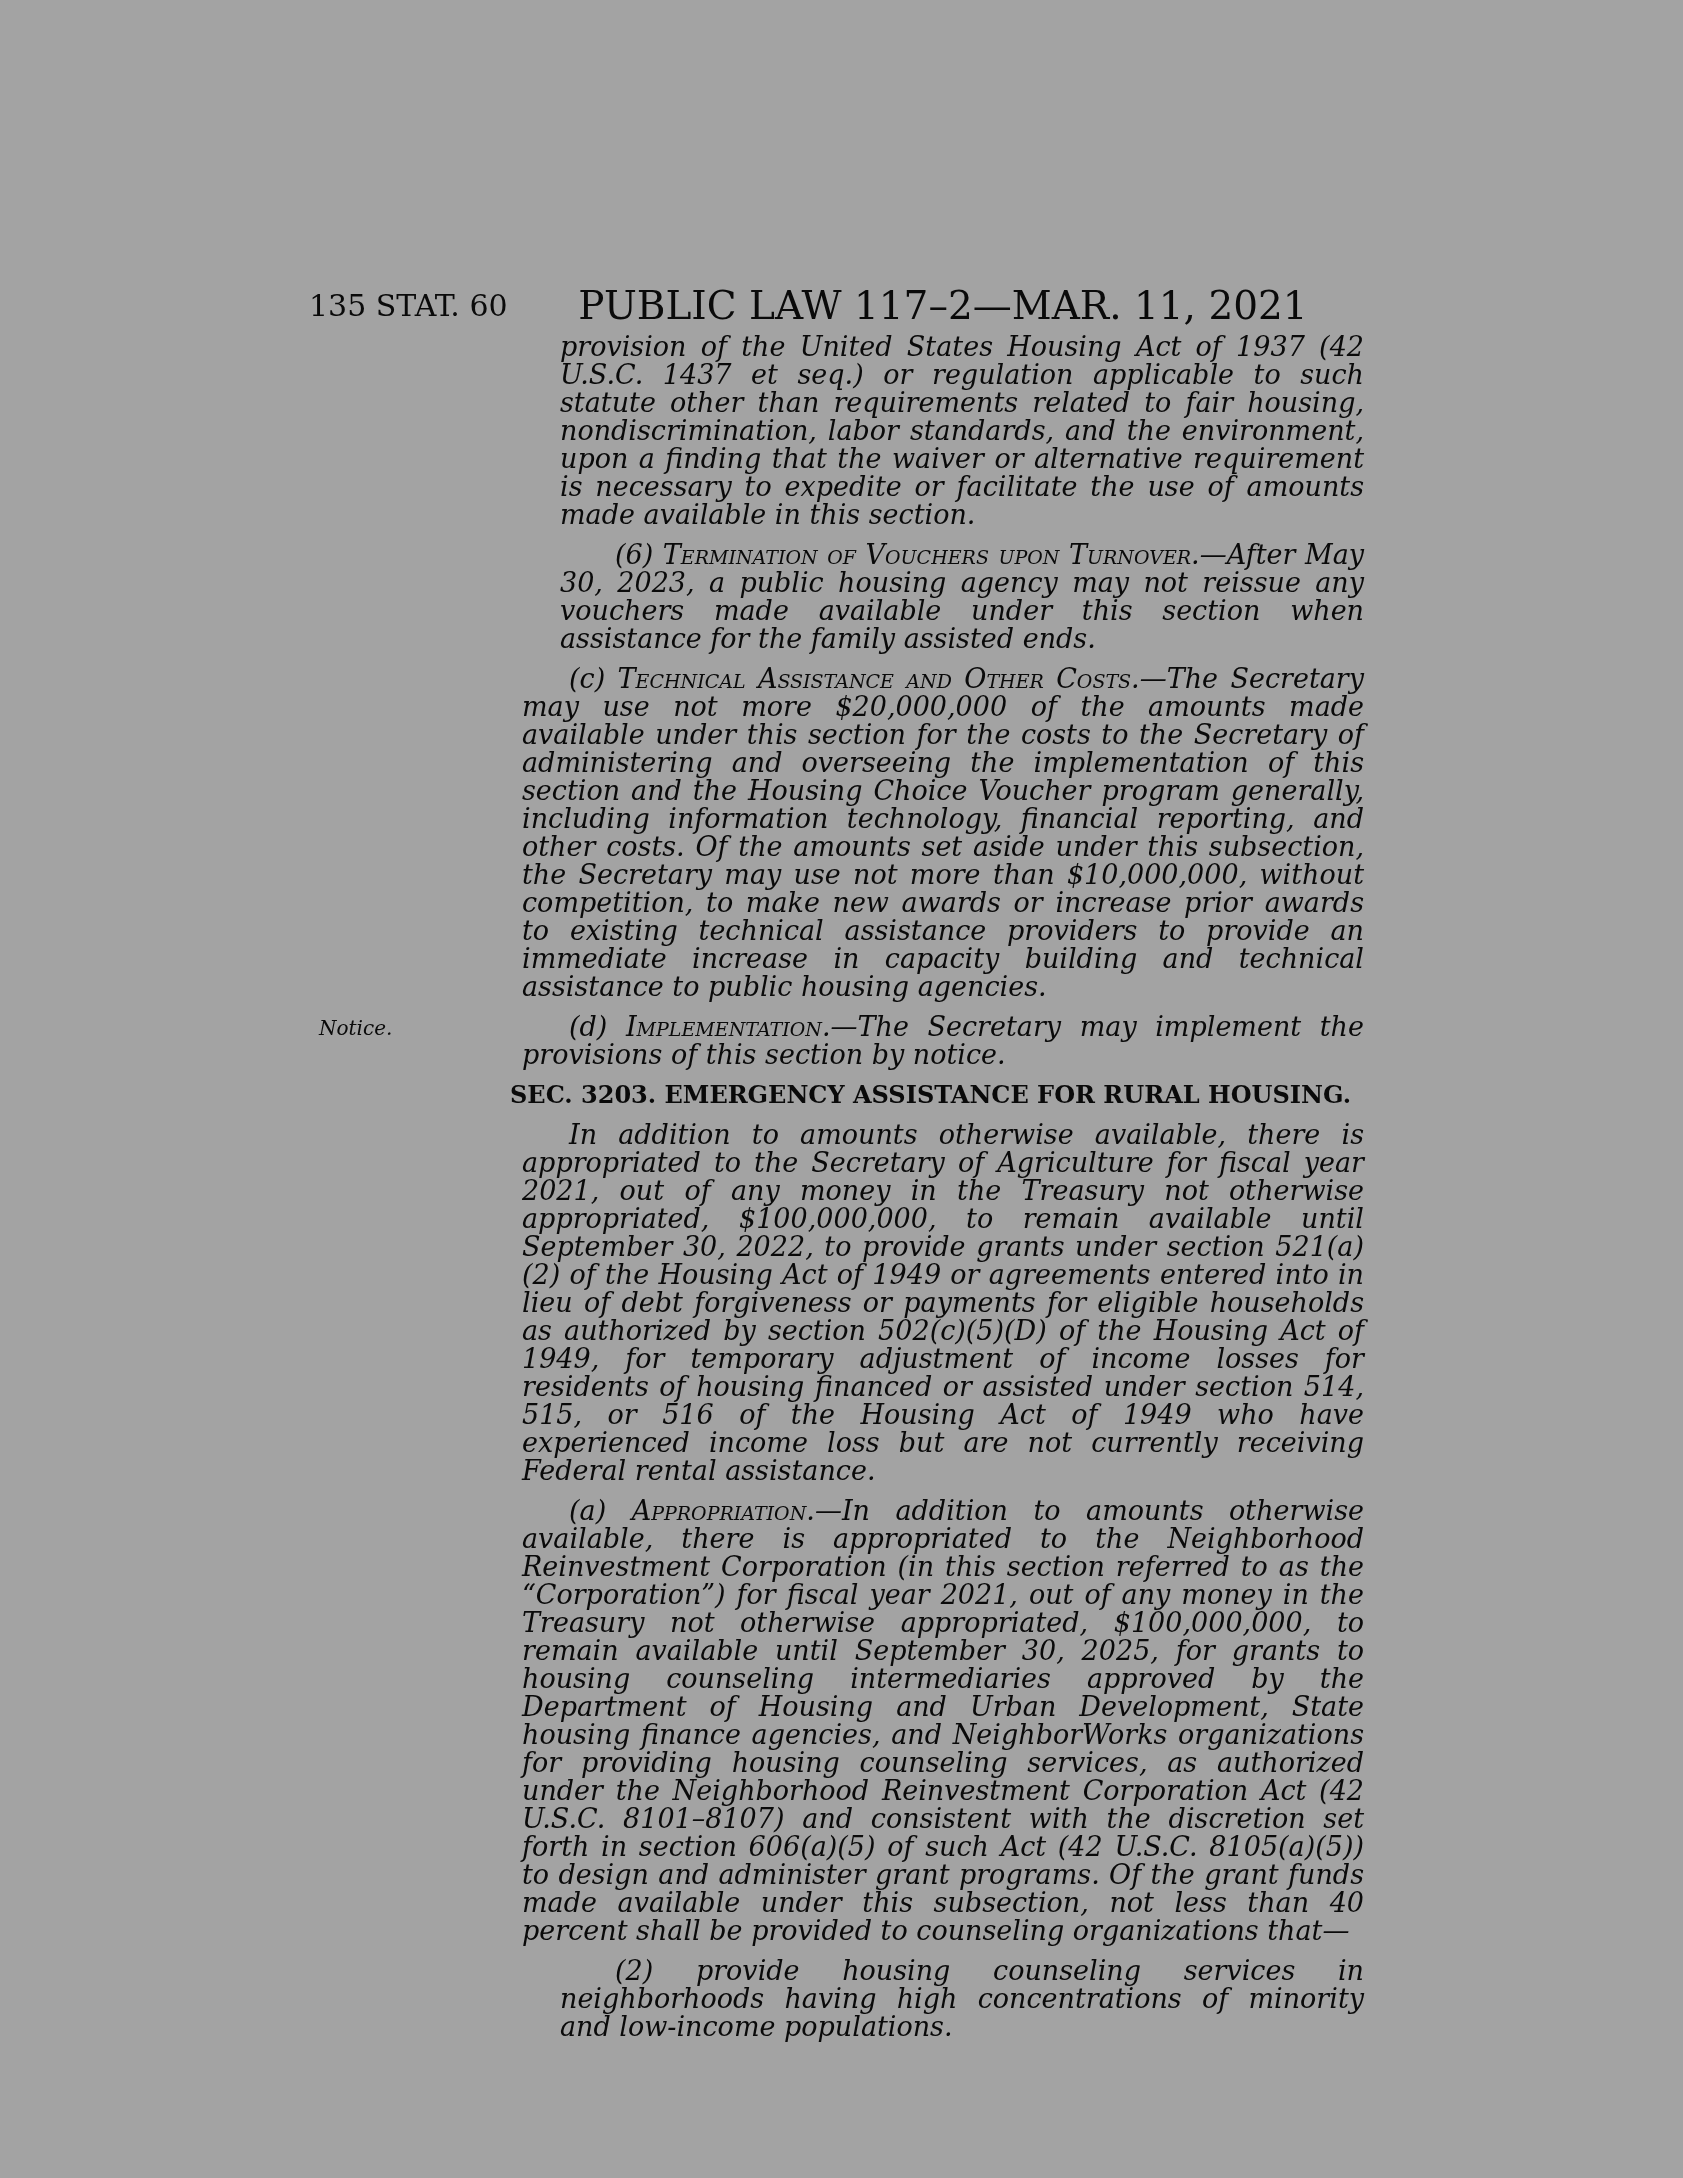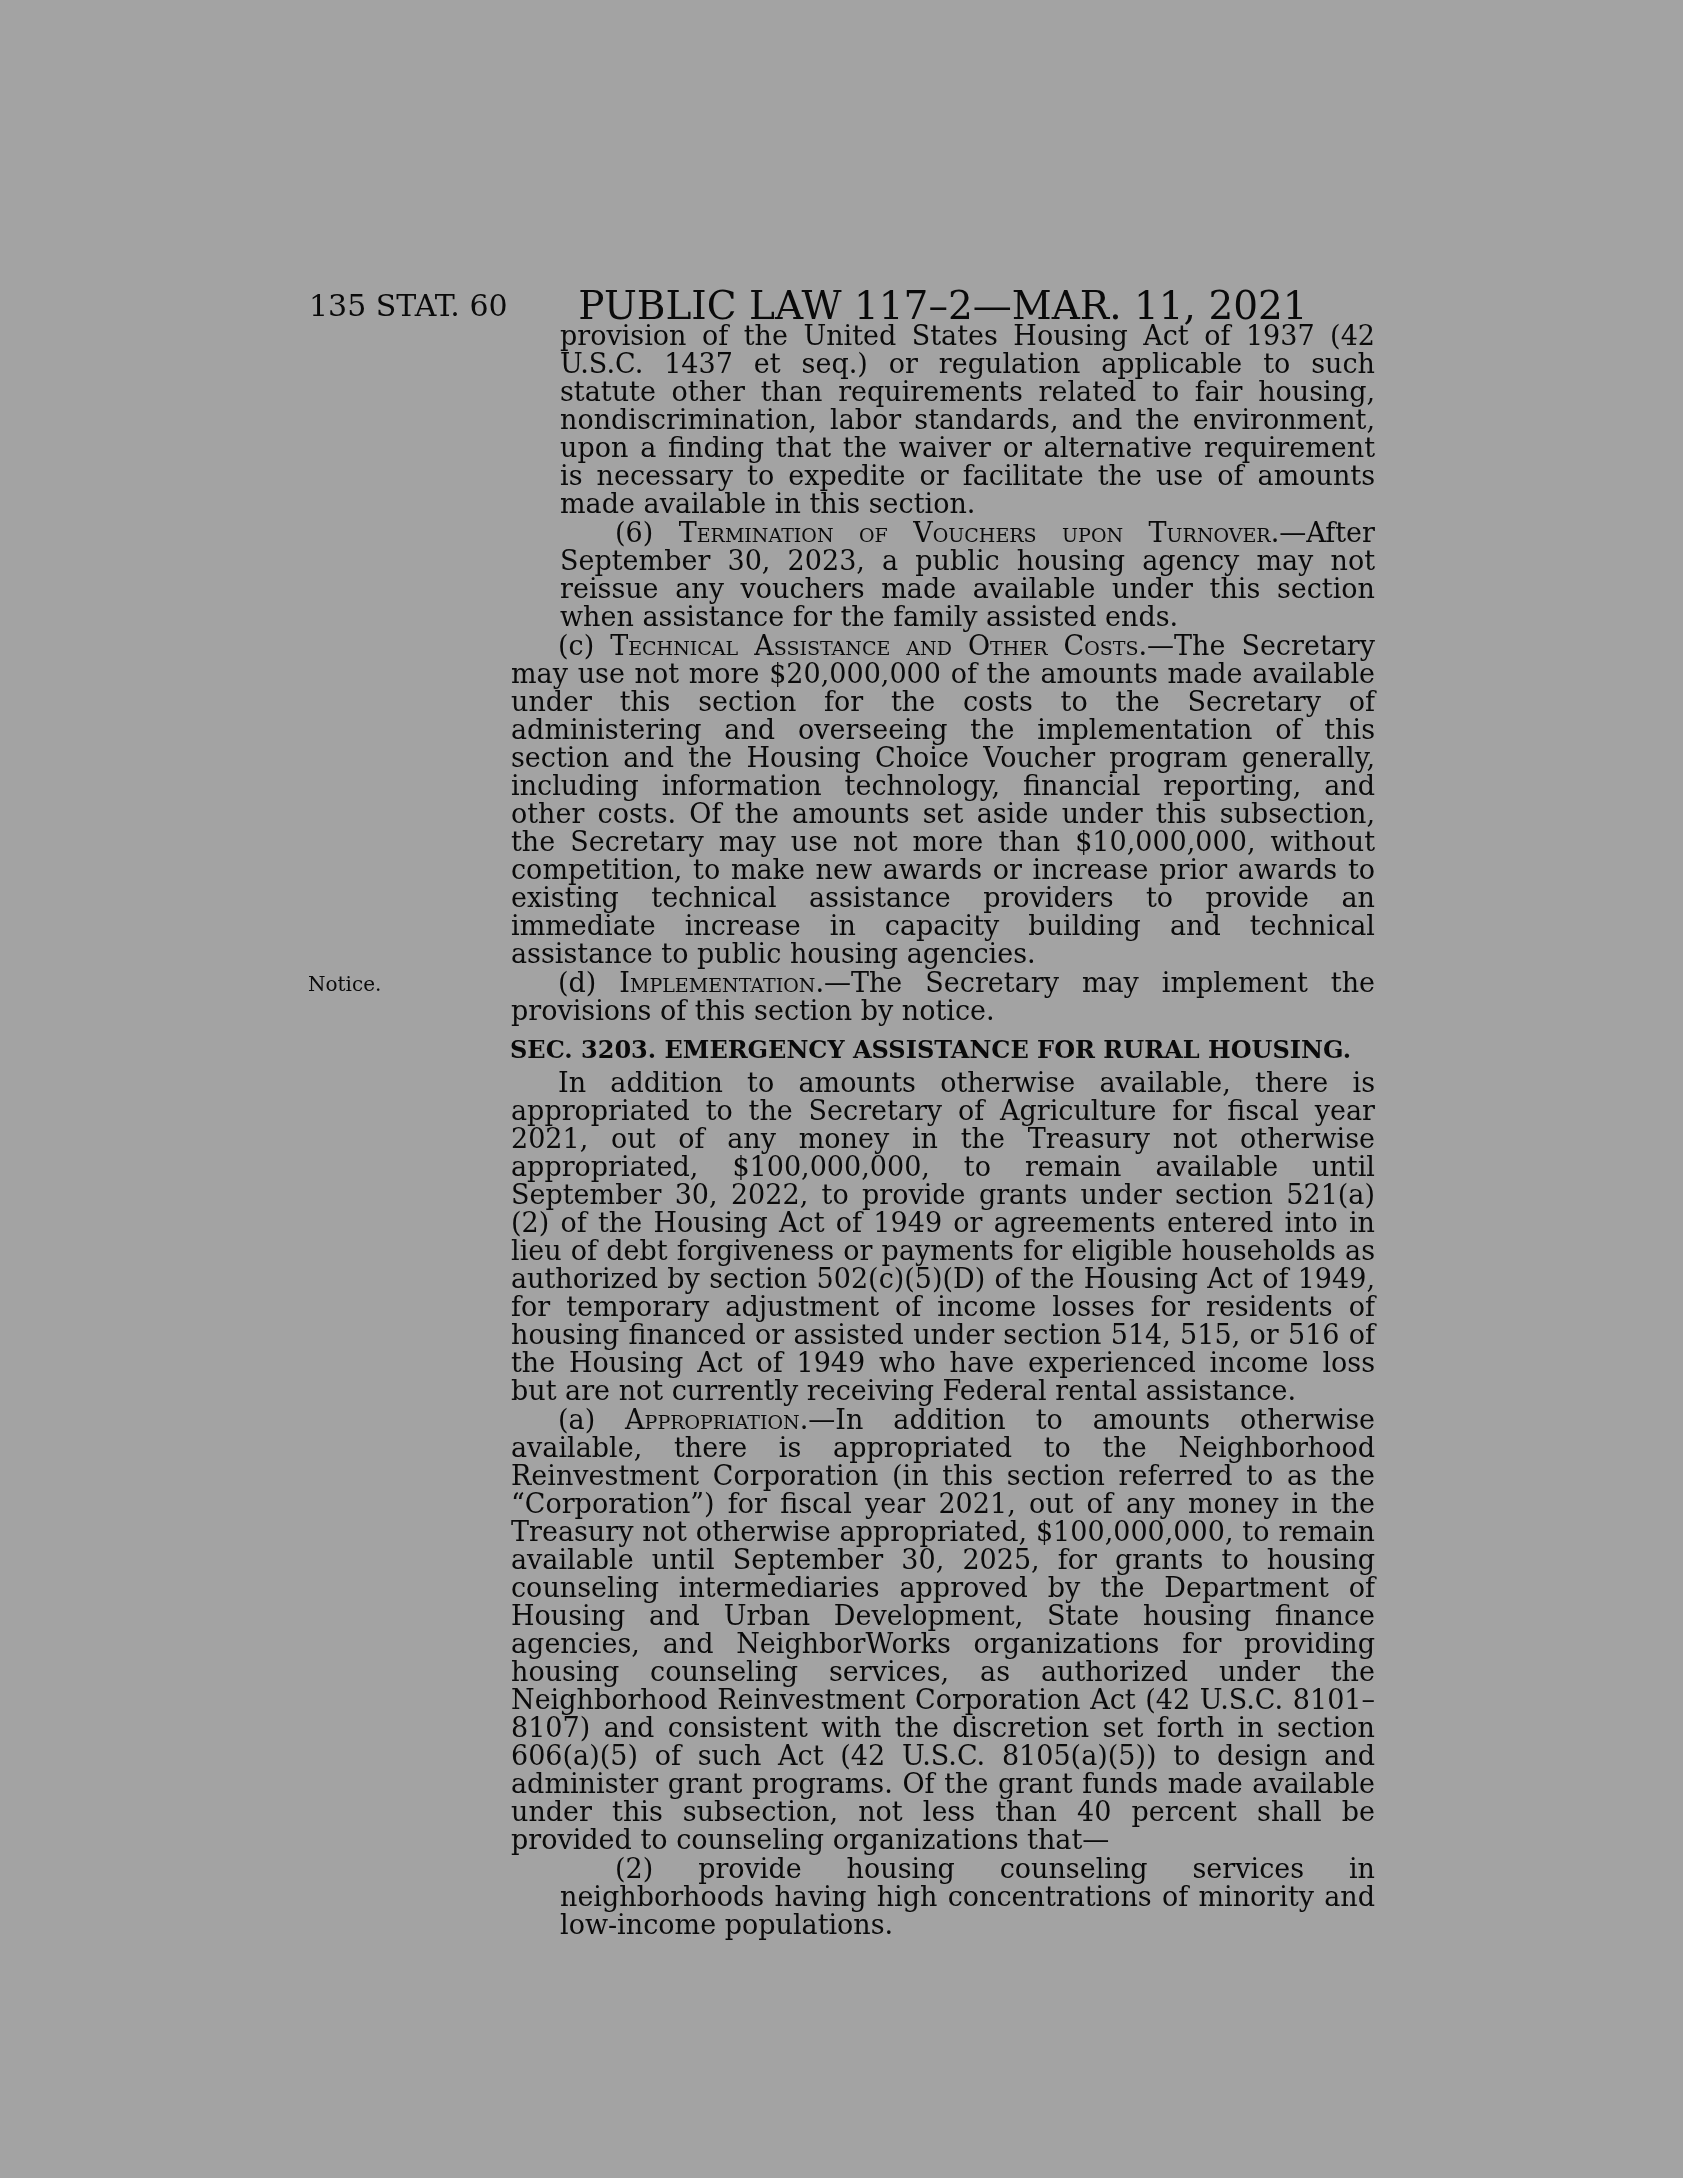--- a/index.html
+++ b/index.html
@@ -21,24 +21,25 @@
   .law-header {
     position: absolute; left: 510px; top: 0; width: 866px;
     text-align: center; font-size: 39px; line-height: 32px; white-space: nowrap;
   }
   
   .text-col {
     position: absolute; left: 510px; top: 321px; width: 866px;
     font-size: 27px; line-height: 28px;
   }
   .para {
-    margin: 1px; padding: 0;
+    margin: 12px; padding: 0;
     text-align: justify;
     text-justify: inter-word;
     position: relative;
+    font-style: italic;
   }
   .ind { margin-left: 50px; }       
   .fl  { text-indent: 47px; }       
   .fl2 { text-indent: 55px; }       
   .sc  { font-variant: small-caps; font-variant-caps: small-caps; }
   .sec-heading {
     margin: 11px 0 5px 0; padding: 0;
     font-size: 24px; line-height: 28px; font-weight: bold;
     text-align: left; text-indent: 0;
     position: relative;
@@ -61,21 +62,21 @@
 
   <div class="running-head">
     <span class="stat-label">135 STAT. 60</span>
     <span class="law-header">PUBLIC LAW 117–2—MAR. 11, 2021</span>
   </div>
 
   <div class="text-col">
 
     <p class="para ind">provision of the United States Housing Act of 1937 (42 U.S.C. 1437 et seq.) or regulation applicable to such statute other than requirements related to fair housing, nondiscrimination, labor standards, and the environment, upon a finding that the waiver or alternative requirement is necessary to expedite or facilitate the use of amounts made available in this section.</p>
 
-    <p class="para ind fl2"><span>(6) </span><span class="sc">Termination of Vouchers upon Turnover</span><span>.—After September 30, 2023, a public housing agency may not reissue any vouchers made available under this section when assistance for the family assisted ends.</span></p>
+    <p class="para ind fl2"><span>(6) </span><span class="sc">Termination of Vouchers upon Turnover</span><span>.—After May 30, 2023, a public housing agency may not reissue any vouchers made available under this section when assistance for the family assisted ends.</span></p>
 
     <p class="para fl"><span>(c) </span><span class="sc">Technical Assistance and Other Costs</span><span>.—The Secretary may use not more $20,000,000 of the amounts made available under this section for the costs to the Secretary of administering and overseeing the implementation of this section and the Housing Choice Voucher program generally, including information technology, financial reporting, and other costs. Of the amounts set aside under this subsection, the Secretary may use not more than $10,000,000, without competition, to make new awards or increase prior awards to existing technical assistance providers to provide an immediate increase in capacity building and technical assistance to public housing agencies.</span></p>
 
     <p class="para fl"><span class="margin-note">Notice.</span><span>(d) </span><span class="sc">Implementation</span><span>.—The Secretary may implement the provisions of this section by notice.</span></p>
 
     <h2 class="sec-heading">SEC. 3203. EMERGENCY ASSISTANCE FOR RURAL HOUSING.</h2>
 
     <p class="para fl">In addition to amounts otherwise available, there is appropriated to the Secretary of Agriculture for fiscal year 2021, out of any money in the Treasury not otherwise appropriated, $100,000,000, to remain available until September 30, 2022, to provide grants under section 521(a)(2) of the Housing Act of 1949 or agreements entered into in lieu of debt forgiveness or payments for eligible households as authorized by section 502(c)(5)(D) of the Housing Act of 1949, for temporary adjustment of income losses for residents of housing financed or assisted under section 514, 515, or 516 of the Housing Act of 1949 who have experienced income loss but are not currently receiving Federal rental assistance.</p>
 
 

